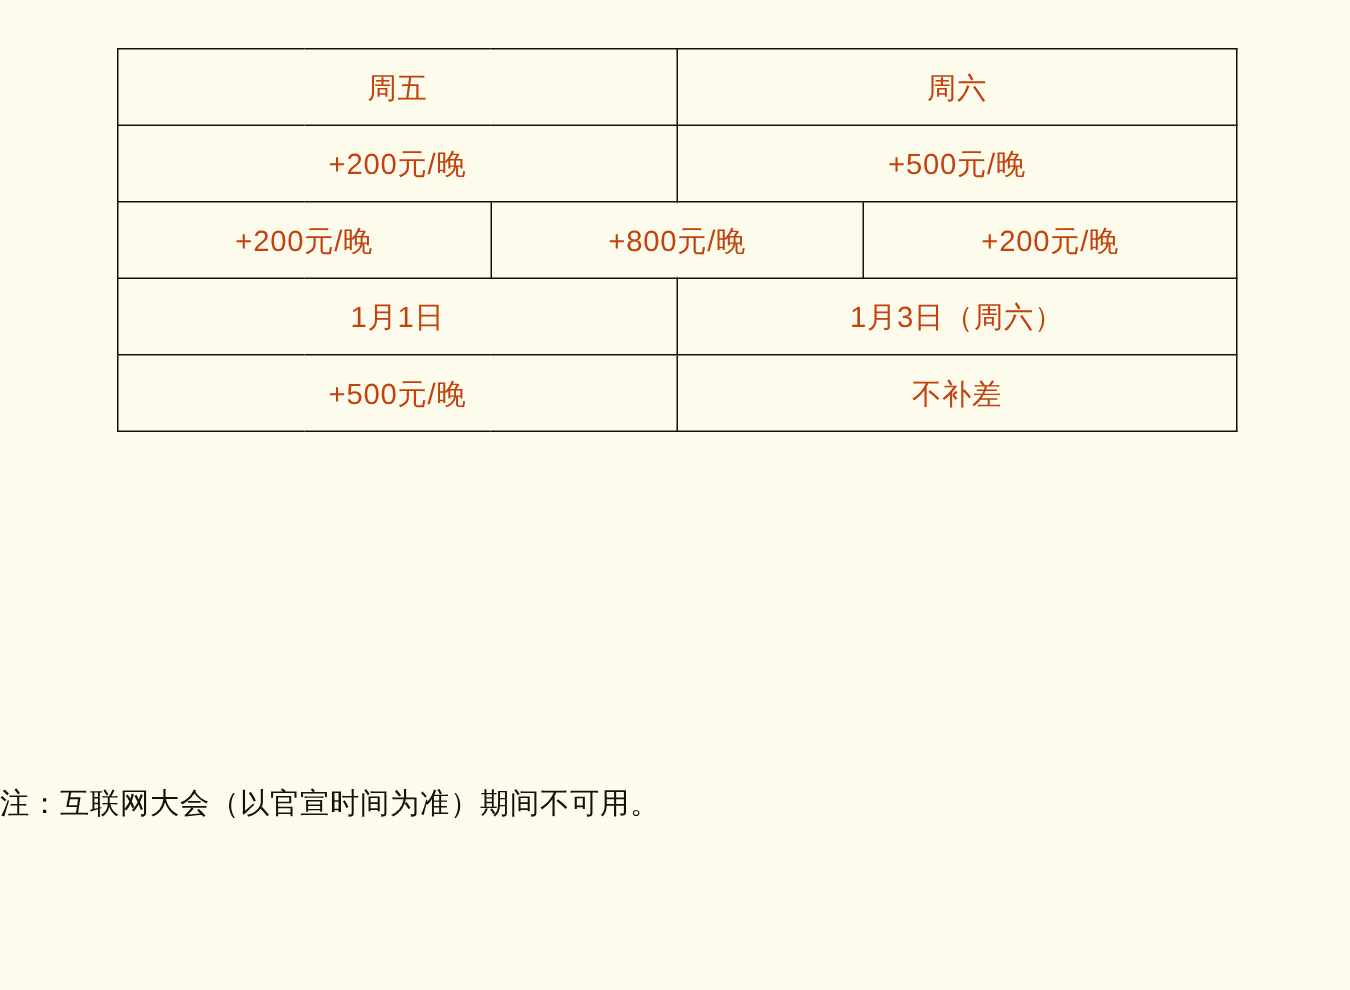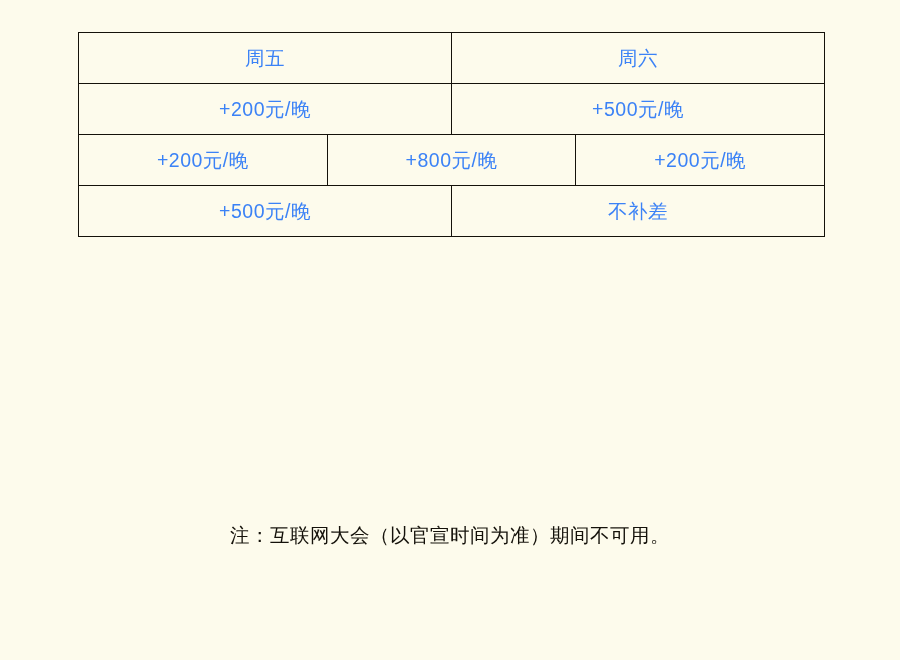--- a/index.html
+++ b/index.html
@@ -33,29 +33,29 @@
     background: #fdfbec;
   }
   table.rate-table td {
     border: 1.5px solid #14110a;
     text-align: center;
     vertical-align: middle;
     height: 46px;
     font-size: 19.5px;
     letter-spacing: 0.5px;
     padding: 2px 4px;
-    color: #3b82f6;
+    color: #c2410c;
     font-weight: 400;
   }
   .note {
     position: absolute;
     left: 0;
     top: 522px;
     width: 900px;
-    text-align: center;
+    text-align: left;
     font-size: 19.5px;
     letter-spacing: 0.5px;
     color: #14110a;
   }
 </style>
 </head>
 <body>
 
 <div class="page">
 
@@ -77,20 +77,24 @@
           <tr>
             <td colspan="3">+200元/晚</td>
             <td colspan="3">+500元/晚</td>
           </tr>
           <tr>
             <td colspan="2">+200元/晚</td>
             <td colspan="2">+800元/晚</td>
             <td colspan="2">+200元/晚</td>
           </tr>
           <tr>
+            <td colspan="3">1月1日</td>
+            <td colspan="3">1月3日（周六）</td>
+          </tr>
+          <tr>
             <td colspan="3">+500元/晚</td>
             <td colspan="3">不补差</td>
           </tr>
         </tbody>
     </table>
   </div>
 
   <div class="note">注：互联网大会（以官宣时间为准）期间不可用。</div>
 
 </div>

